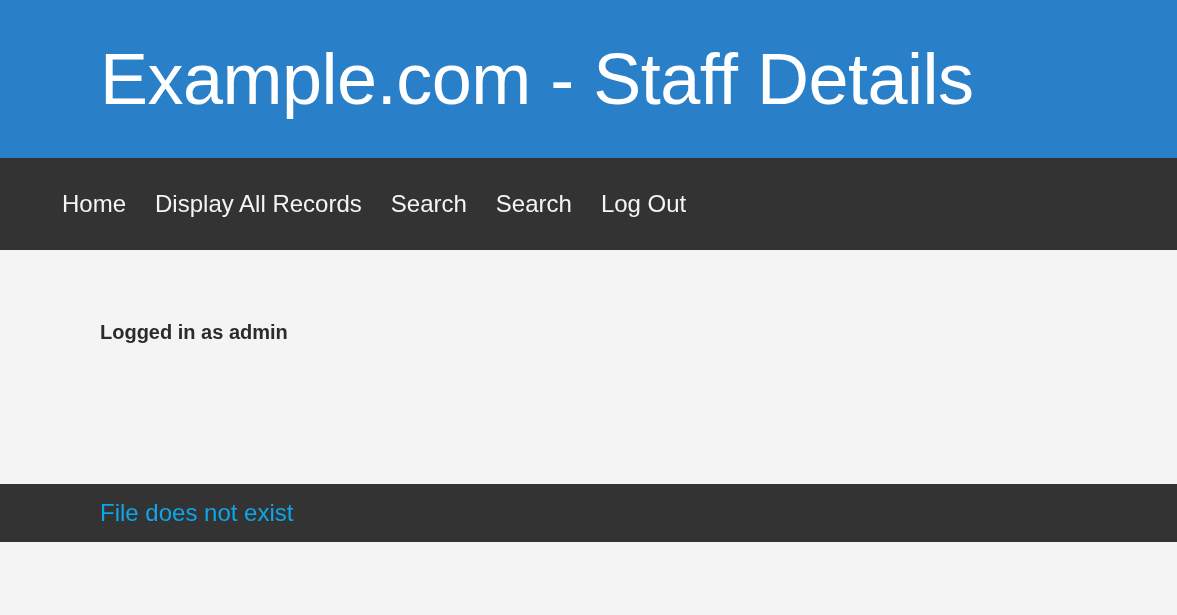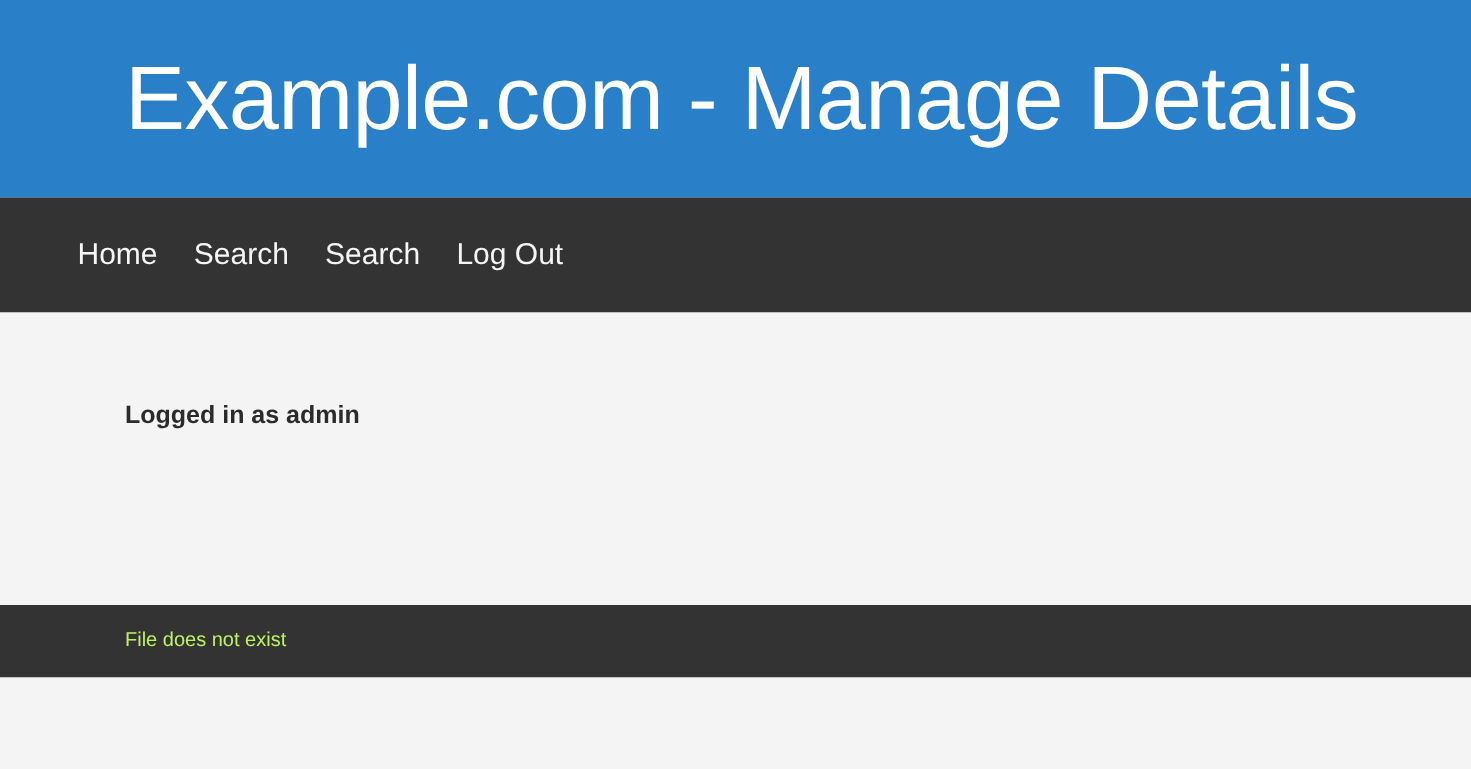--- a/index.html
+++ b/index.html
@@ -103,49 +103,52 @@
     top: 484px;
     width: 1177px;
     height: 58px;
     background: #333333;
     display: flex;
     align-items: center;
     box-sizing: border-box;
     padding-left: 100px;
   }
   .message-text {
-    color: #bef264;
-    font-size: 16px;
+    color: #0ea5e9;
+    font-size: 24px;
     line-height: 1;
     white-space: nowrap;
     font-family: "Liberation Sans", sans-serif;
   }
 
   .below-bar {
     position: absolute;
     left: 0;
     top: 542px;
     width: 1177px;
     height: 73px;
     background: #f4f4f5;
   }
 </style>
 </head>
 <body>
 
 <div class="page">
 
   <header class="masthead">
-    <h1 class="masthead-title">Example.com - Manage Details</h1>
+    <h1 class="masthead-title">Example.com - Staff Details</h1>
   </header>
 
   <nav class="navbar">
     <ul class="nav-list">
       <li class="nav-item">
         <a href="#" class="nav-link">Home</a>
+      </li>
+      <li class="nav-item">
+        <a href="#" class="nav-link">Display All Records</a>
       </li>
       <li class="nav-item">
         <a href="#" class="nav-link">Search</a>
       </li>
       <li class="nav-item">
         <a href="#" class="nav-link">Search</a>
       </li>
       <li class="nav-item">
         <a href="#" class="nav-link">Log Out</a>
       </li>

